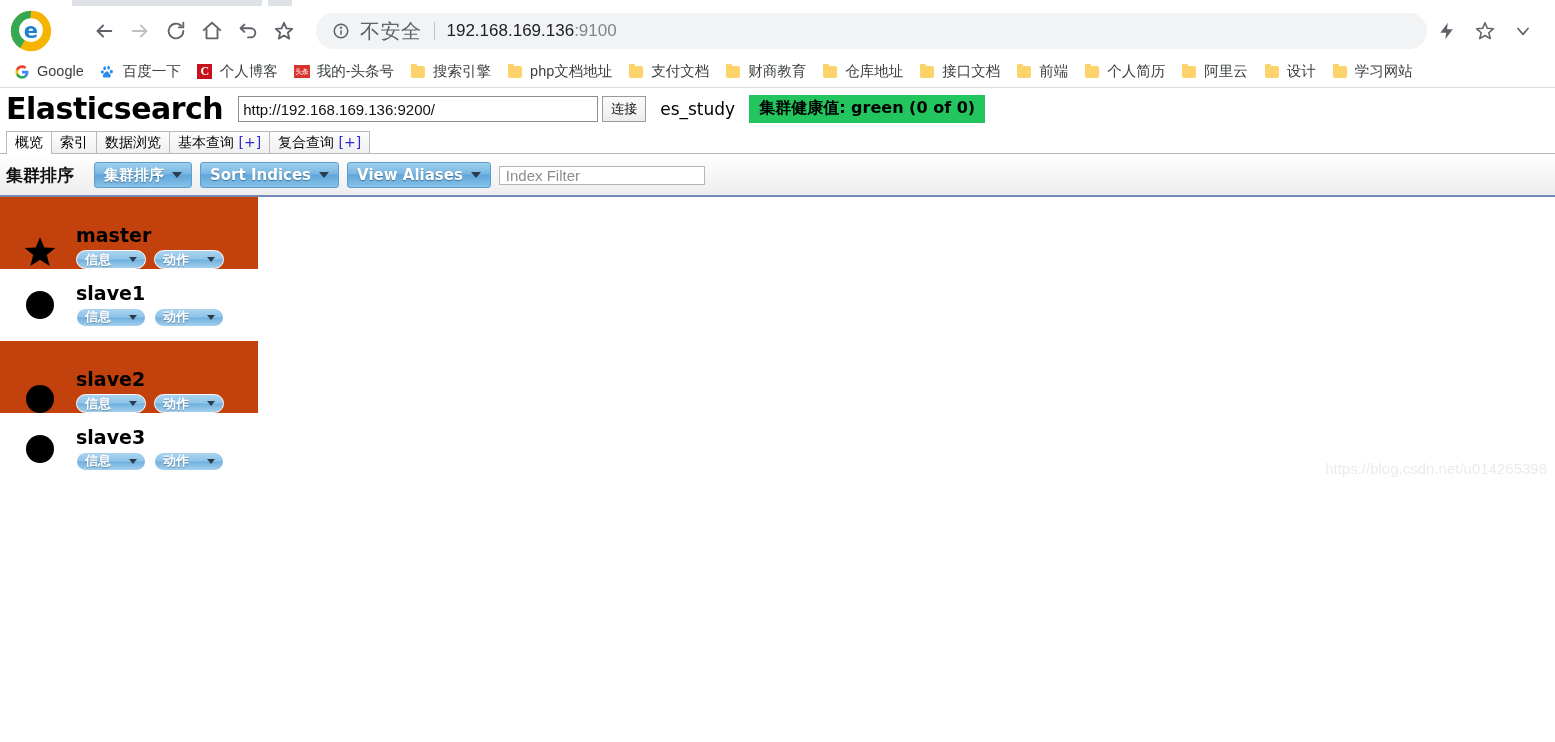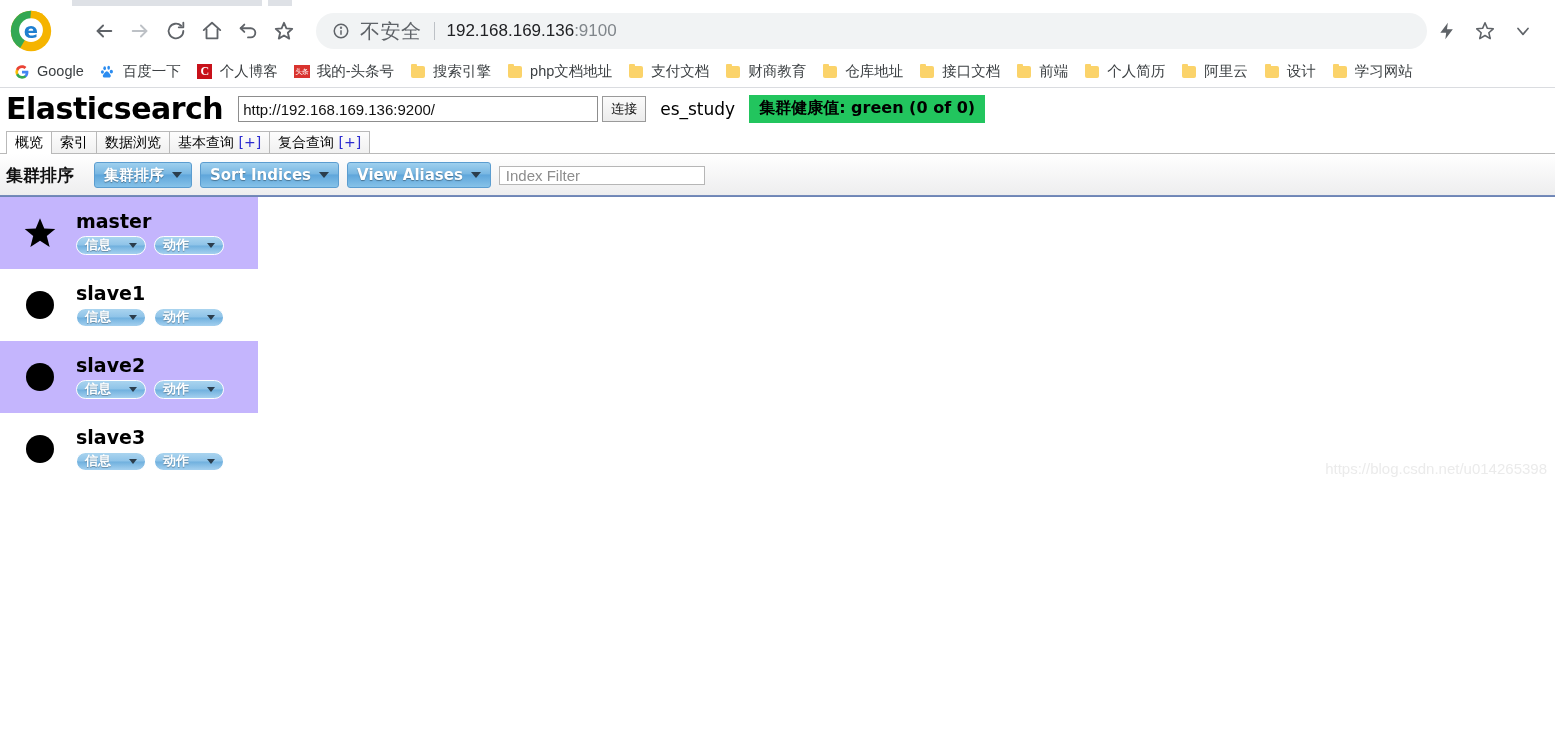--- a/index.html
+++ b/index.html
@@ -332,21 +332,21 @@
     background: #fff;
   }
   .node-table { width: 258px; }
   .node-row {
     display: flex;
     align-items: center;
     height: 72px;
     width: 258px;
     padding-left: 4px;
   }
-  .node-row.alt { background: #c4b5fd; }
+  .node-row.alt { background: #c2410c; align-items: flex-end; }
   .node-icon-cell {
     width: 72px;
     display: flex;
     align-items: center;
     justify-content: center;
     flex: 0 0 auto;
   }
   .dot {
     width: 28px; height: 28px;
     background: #000;

